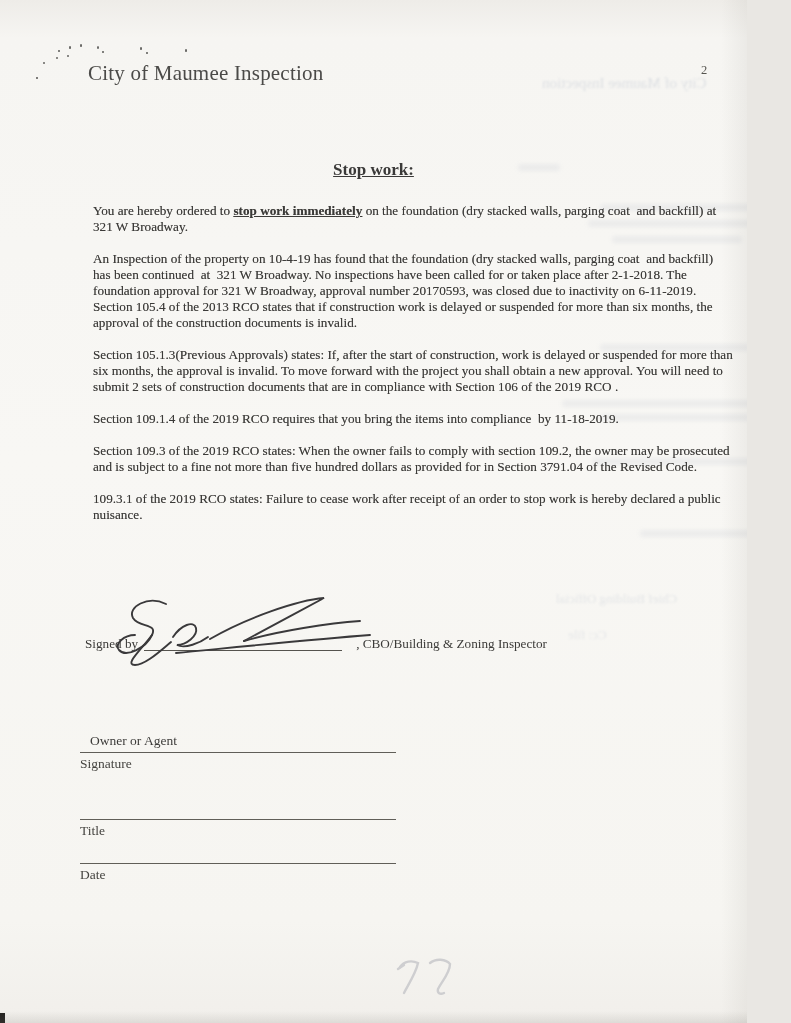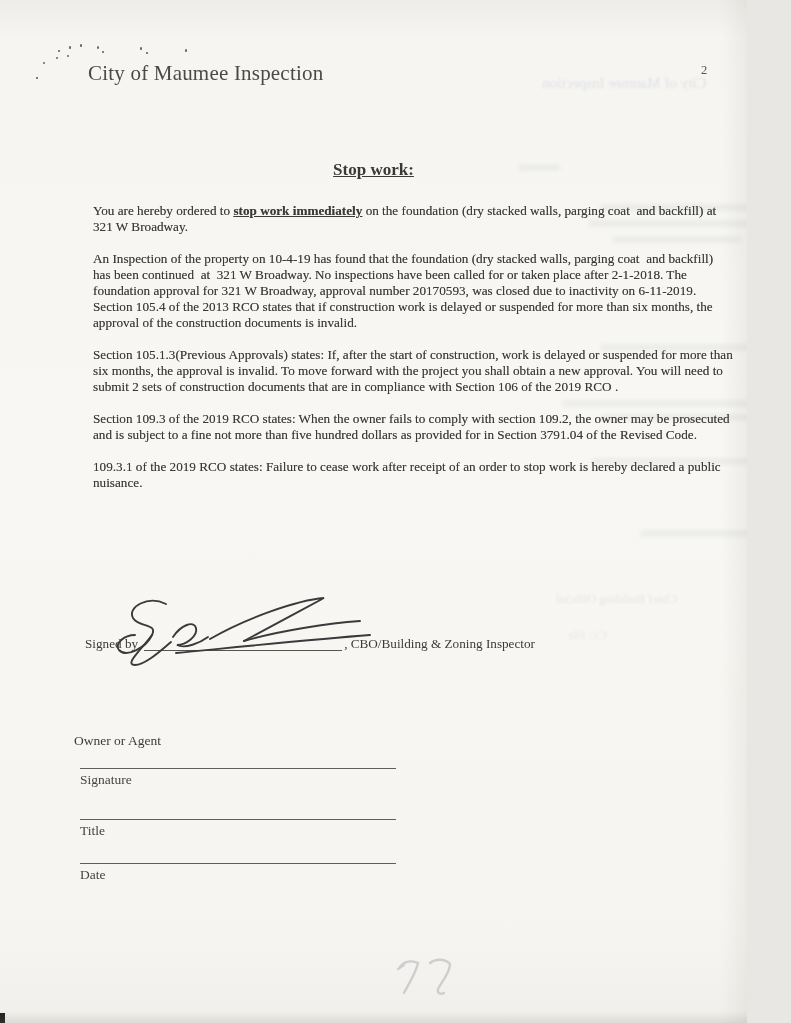--- a/index.html
+++ b/index.html
@@ -39,29 +39,29 @@
   .sig-row {
     position:absolute; left:85px; top:630px;
     display:flex; align-items:flex-end; font-size:13.2px; color:#3b3a38;
   }
   .sig-label { padding-bottom:2px; }
   .sig-line {
     position:relative; width:198px; height:20px; margin:0 2px 3px 6px;
     border-bottom:1.2px solid #55534e;
   }
   .sig-svg { position:absolute; left:-30px; bottom:-18px; overflow:visible; }
-  .sig-title { padding-bottom:2px; }
+  .sig-title { padding-bottom:2px;margin-left:12px; }
 
   
-  .owner-label { position:absolute; left:74px; top:733px; font-size:13.5px; }
+  .owner-label { position:absolute; left:90px; top:733px; font-size:13.5px; }
   .field {
     position:absolute; left:80px; width:316px;
     border-top:1.3px solid #605e58; padding-top:3px; font-size:13.5px; color:#454440;
   }
-  .field-signature { top:768px; }
+  .field-signature { top:752px; }
   .field-title     { top:819px; }
   .field-date      { top:863px; }
 
   
   .speck { position:absolute; background:#4c4b49; border-radius:50%; opacity:.85; }
 
   
   .bleed {
     position:absolute; transform:scaleX(-1); color:#93a0b6;
     filter:blur(1.1px); white-space:nowrap; pointer-events:none;
@@ -121,20 +121,21 @@
 
   <div class="doc-title">City of Maumee Inspection</div>
   <div class="page-num">2</div>
 
   <div class="heading">Stop work:</div>
 
   <div class="content">
     <p><span>You are hereby ordered to </span><span class="bold-ul">stop work immediately</span><span> on the foundation (dry stacked walls, parging coat  and backfill) at 321 W Broadway.</span></p>
     <p>An Inspection of the property on 10-4-19 has found that the foundation (dry stacked walls, parging coat  and backfill) has been continued  at  321 W Broadway. No inspections have been called for or taken place after 2-1-2018. The foundation approval for 321 W Broadway, approval number 20170593, was closed due to inactivity on 6-11-2019. Section 105.4 of the 2013 RCO states that if construction work is delayed or suspended for more than six months, the approval of the construction documents is invalid.</p>
     <p>Section 105.1.3(Previous Approvals) states: If, after the start of construction, work is delayed or suspended for more than six months, the approval is invalid. To move forward with the project you shall obtain a new approval. You will need to submit 2 sets of construction documents that are in compliance with Section 106 of the 2019 RCO .</p>
+    <p>Section 109.1.4 of the 2019 RCO requires that you bring the items into compliance  by 11-18-2019.</p>
     <p>Section 109.3 of the 2019 RCO states: When the owner fails to comply with section 109.2, the owner may be prosecuted and is subject to a fine not more than five hundred dollars as provided for in Section 3791.04 of the Revised Code.</p>
     <p>109.3.1 of the 2019 RCO states: Failure to cease work after receipt of an order to stop work is hereby declared a public nuisance.</p>
   </div>
 
   <div class="sig-row">
     <span class="sig-label">Signed by</span>
     <span class="sig-line">
       <svg class="sig-svg" width="268" height="78" viewBox="0 0 268 78" fill="none">
         <g stroke="#3a393b" stroke-width="1.9" stroke-linecap="round" fill="none">
           <path d="M52,14 C34,5 13,17 19,28 C25,38 44,33 38,45 C32,58 12,68 5,60 C0,54 10,45 21,45"></path>

